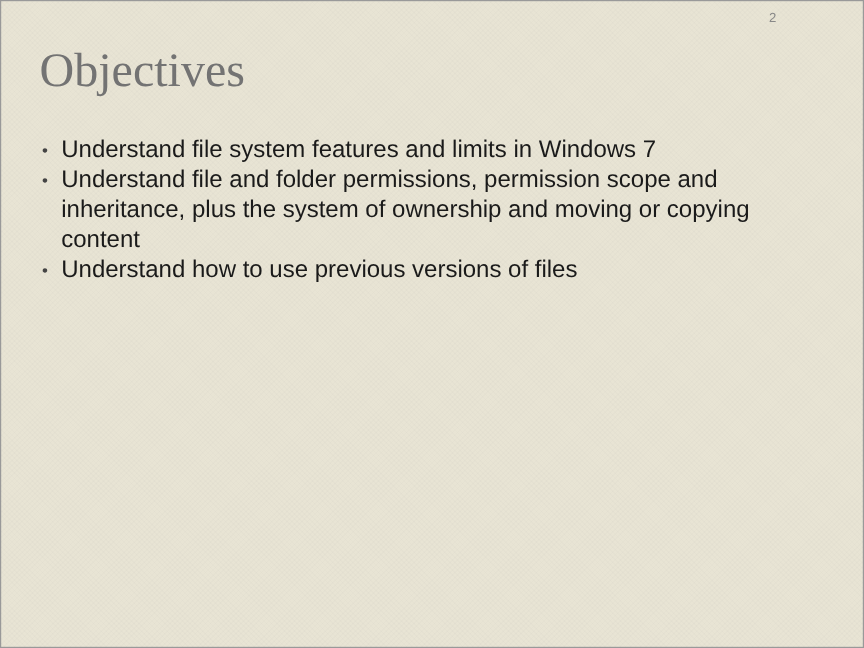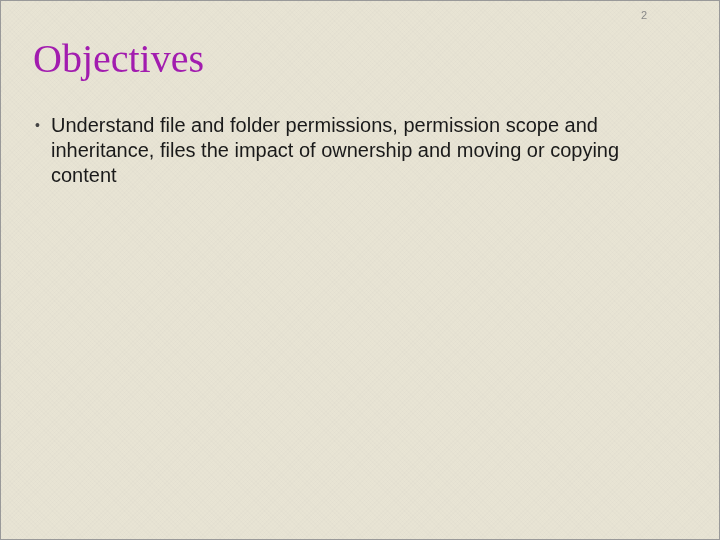--- a/index.html
+++ b/index.html
@@ -26,21 +26,21 @@
       font-size: 11px;
       color: #888;
     }
     .slide-title {
       position: absolute;
       top: 34px;
       left: 32px;
       font-family: Georgia, 'Times New Roman', serif;
       font-size: 40px;
       font-weight: normal;
-      color: #a21caf;
+      color: #737373;
     }
     .bullets {
       position: absolute;
       top: 112px;
       left: 34px;
       right: 50px;
       list-style: none;
     }
     .bullets li {
       position: relative;
@@ -61,14 +61,16 @@
     }
   </style>
 </head>
 <body>
 
 <div class="page-number">2</div>
 
 <h1 class="slide-title">Objectives</h1>
 
 <ul class="bullets">
-  <li>Understand file and folder permissions, permission scope and inheritance, files the impact of ownership and moving or copying content</li>
+  <li>Understand file system features and limits in Windows 7</li>
+  <li>Understand file and folder permissions, permission scope and inheritance, plus the system of ownership and moving or copying content</li>
+  <li>Understand how to use previous versions of files</li>
 </ul>
 
 </body></html>

